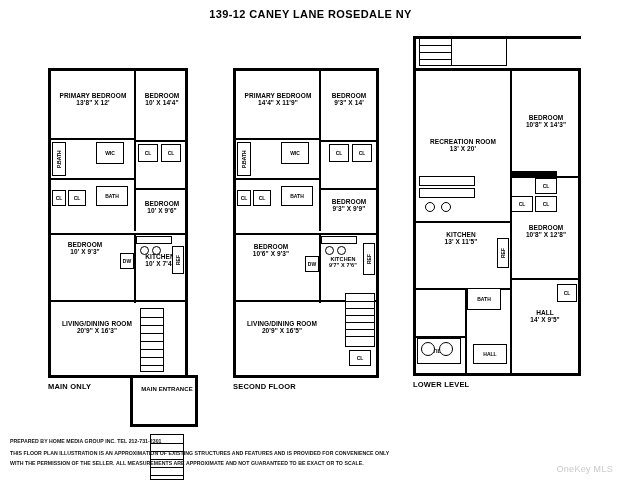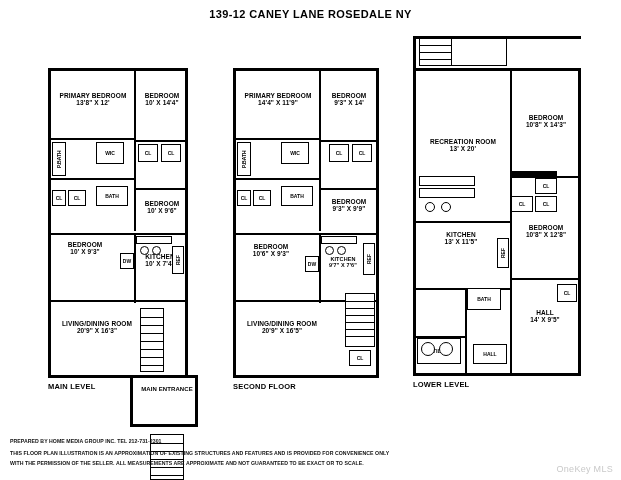--- a/index.html
+++ b/index.html
@@ -135,21 +135,21 @@
       <i style="top:8px"></i>
         <i style="top:16px"></i>
         <i style="top:24px"></i>
         <i style="top:32px"></i>
         <i style="top:40px"></i>
     </div>
     <div class="room" style="left:96px; top:348px; width:62px;">
       <div class="rname" style="font-size:6px;">MAIN ENTRANCE</div>
     </div>
 
-    <div class="label-floor" style="left:8px; top:344px;">MAIN LEVEL</div>
+    <div class="label-floor" style="left:8px; top:344px;">MAIN ONLY</div>
   </div>
 
   <div class="plan" style="left:225px; top:12px; width:170px; height:350px;">
     <div class="w" style="left:8px; top:30px; width:146px; height:3px;"></div>
     <div class="w" style="left:8px; top:30px; width:3px; height:310px;"></div>
     <div class="w" style="left:151px; top:30px; width:3px; height:310px;"></div>
     <div class="w" style="left:8px; top:337px; width:146px; height:3px;"></div>
 
     <div class="iw" style="left:11px; top:100px; width:85px; height:2px;"></div>
     <div class="iw" style="left:94px; top:33px; width:2px; height:160px;"></div>

